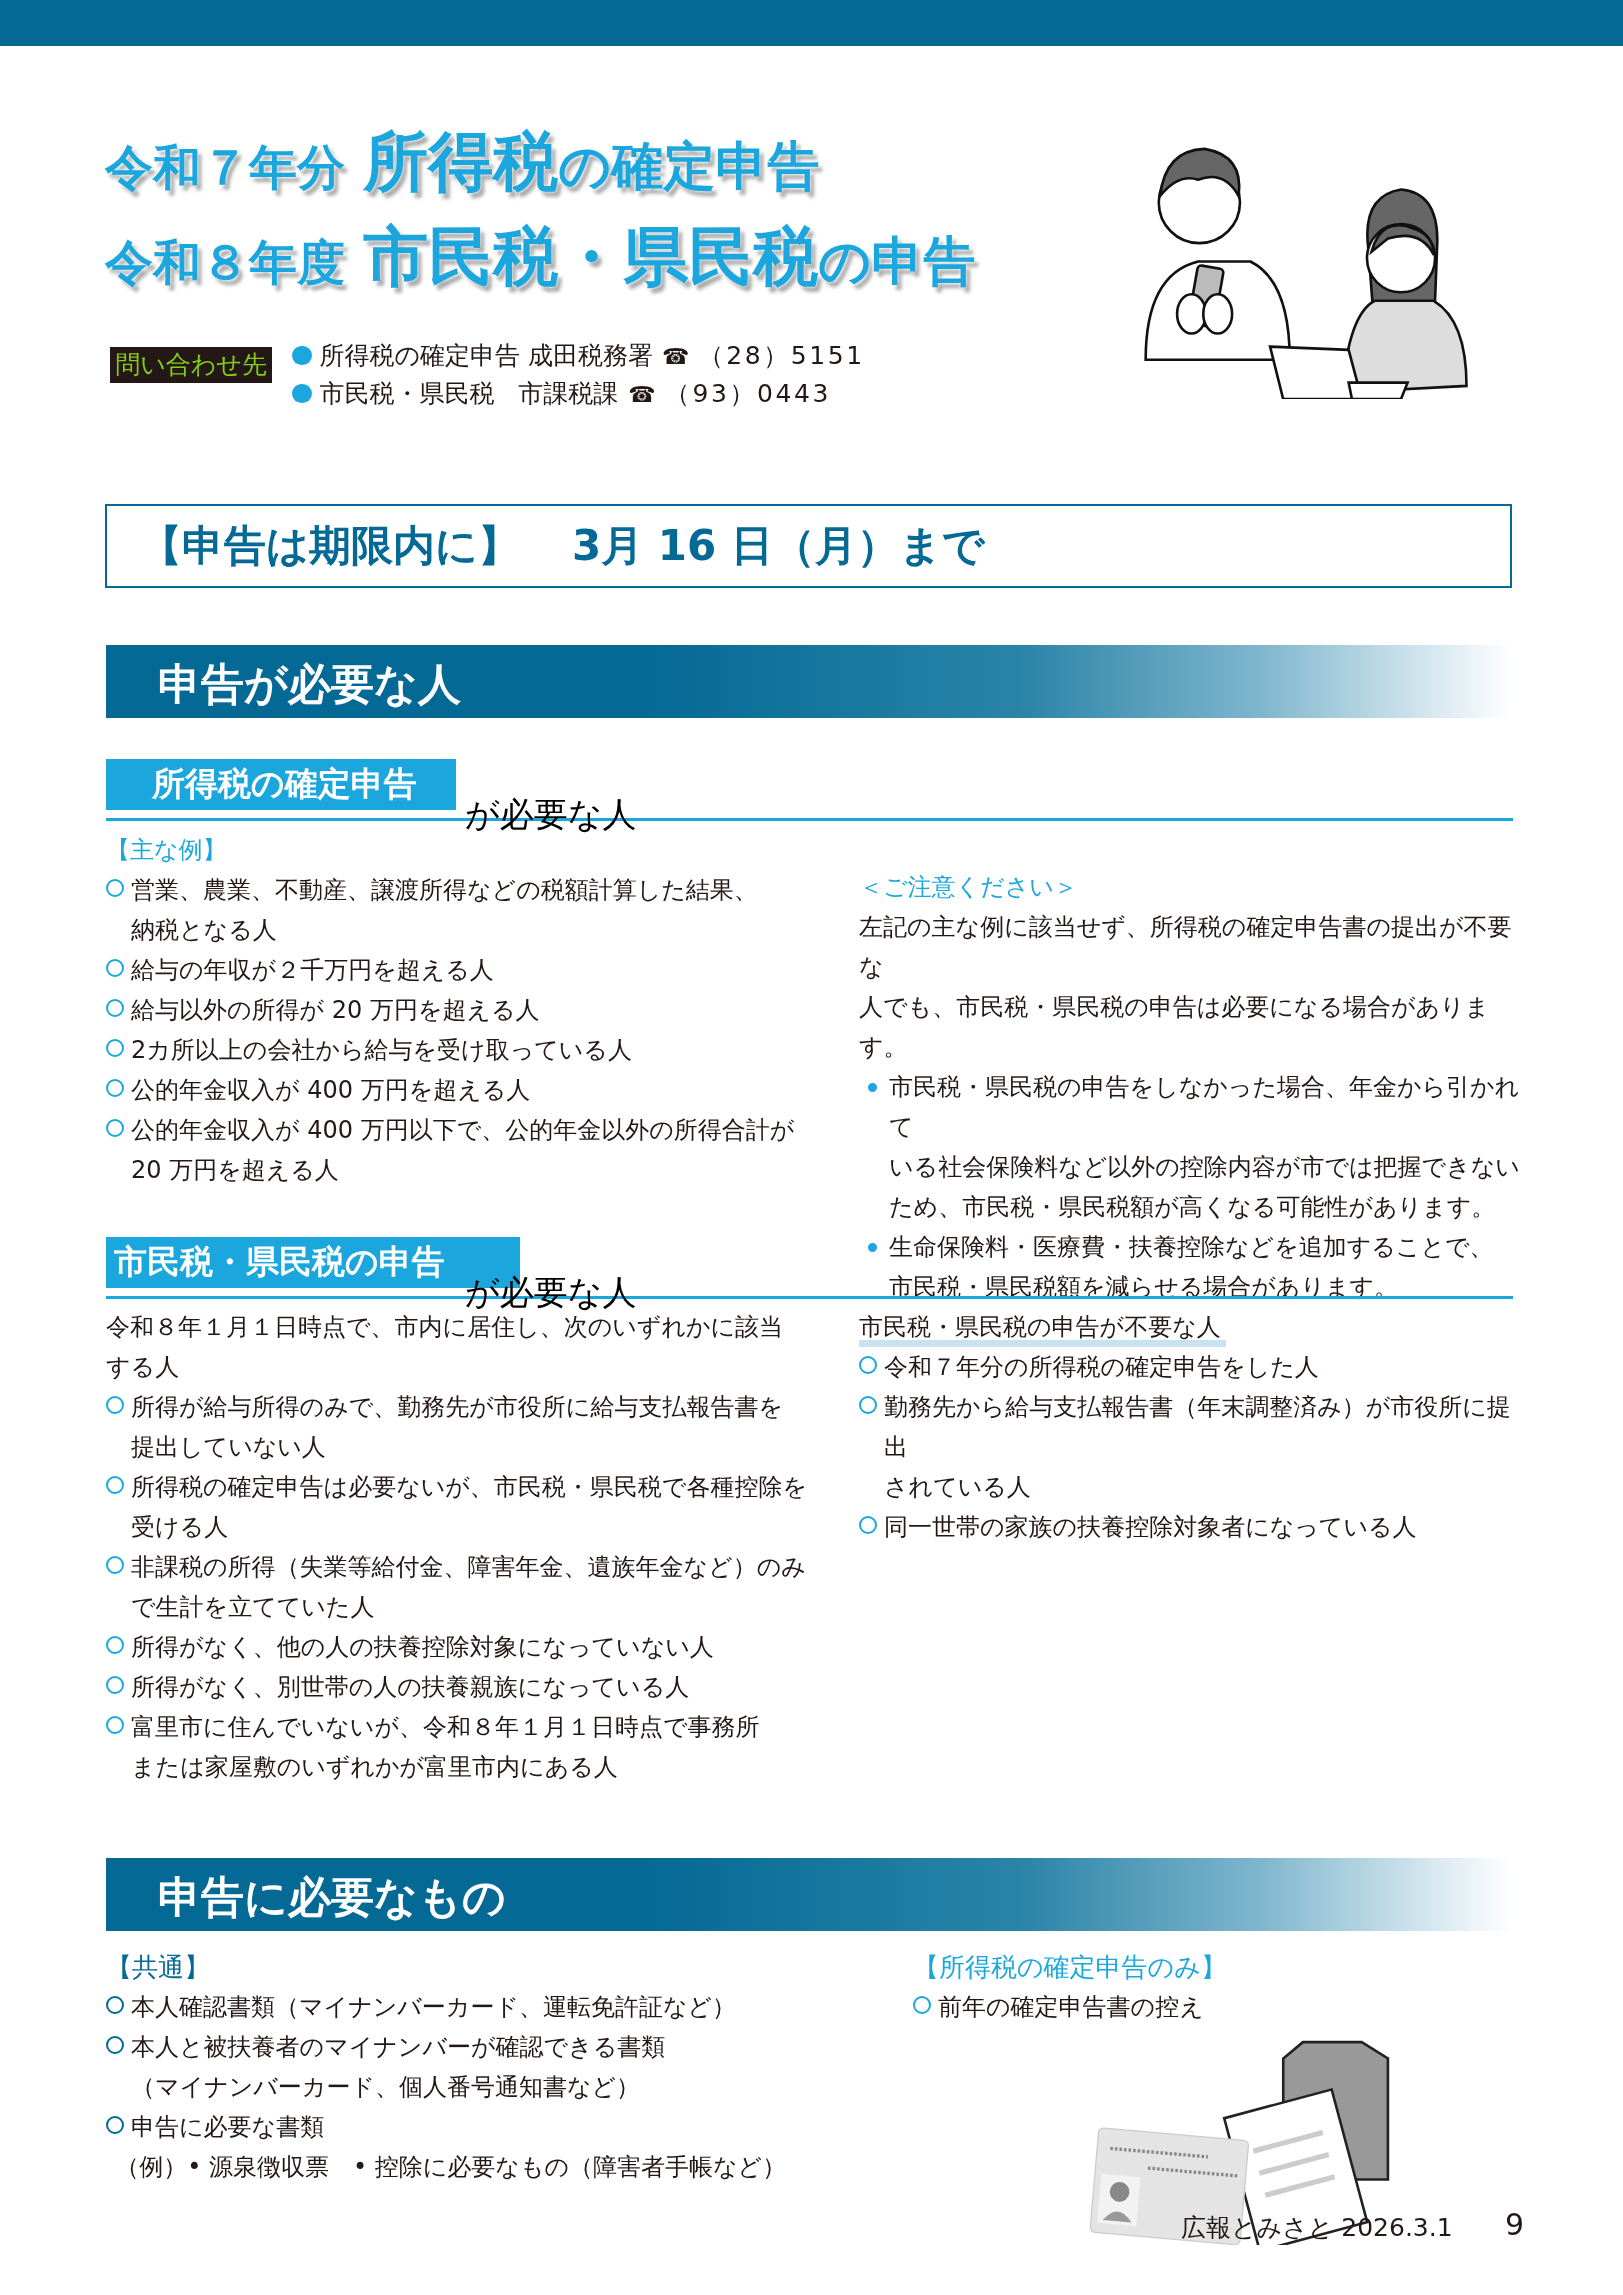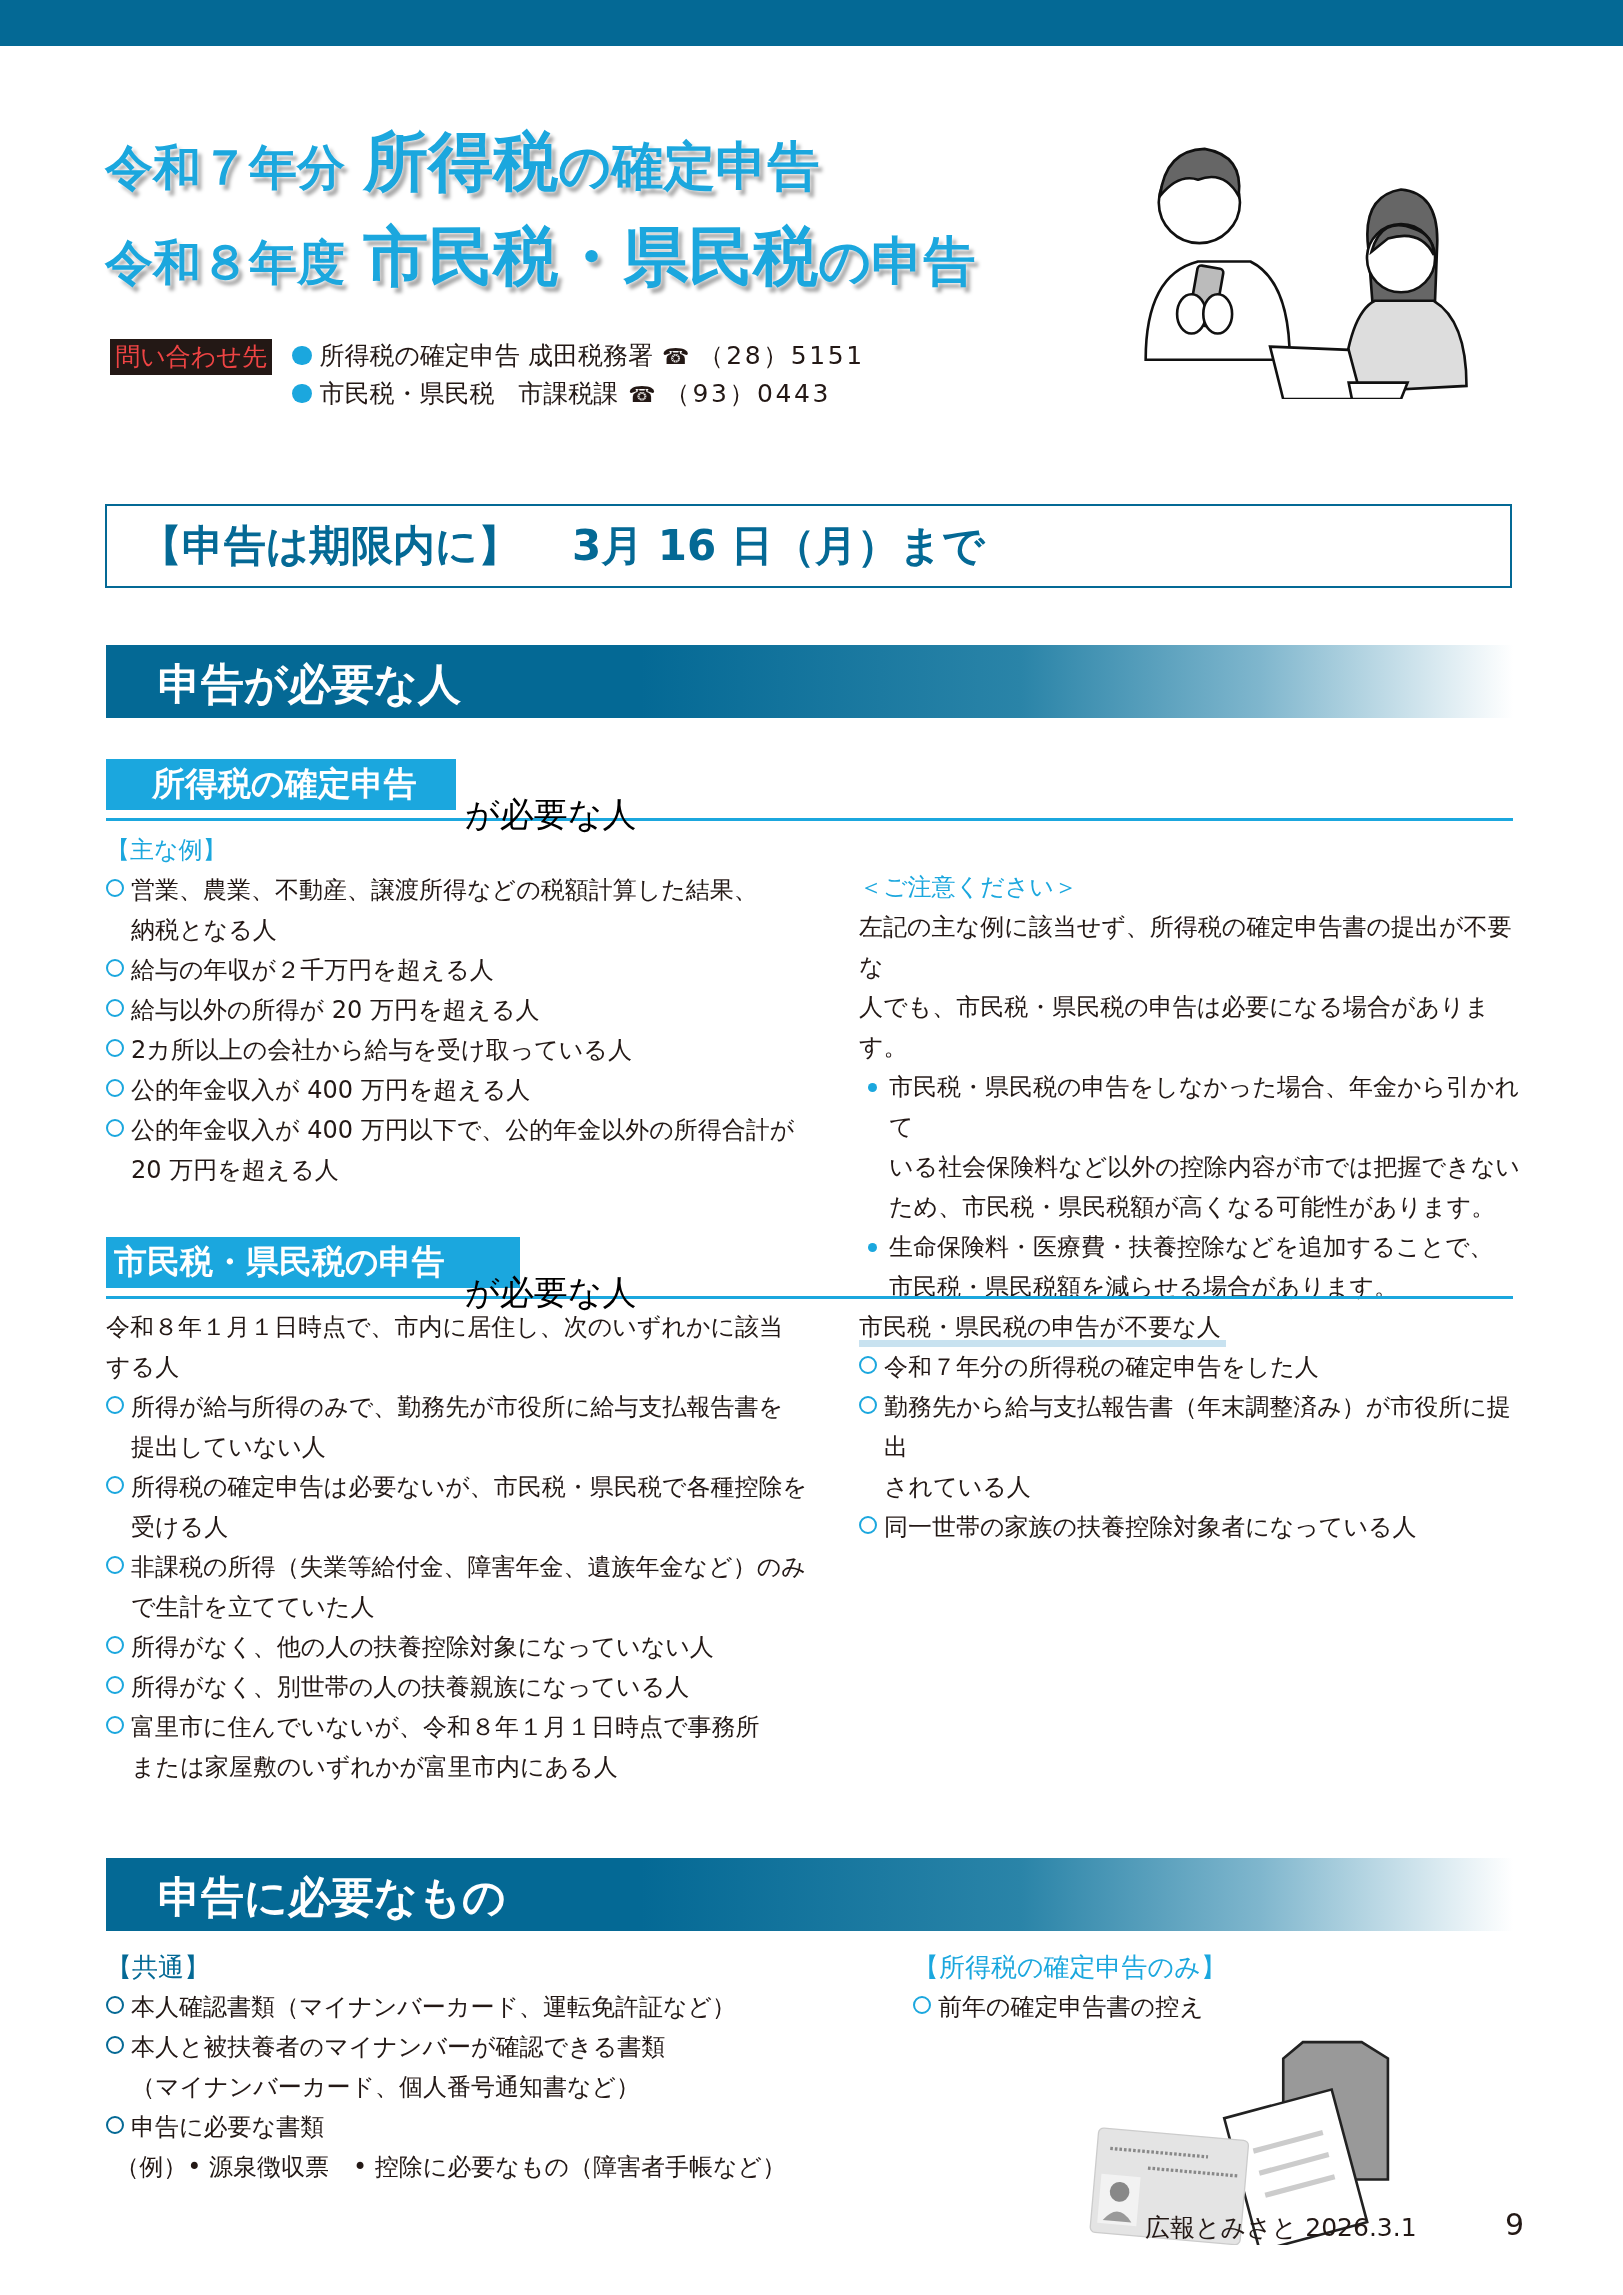--- a/index.html
+++ b/index.html
@@ -17,21 +17,21 @@
   .title .big { font-size:65px; margin-left:18.3px; }
   .title .mid { font-size:52px; }
   .title1 { top:118px; }
   .title2 { top:213px; }
 
   
   .illus { position:absolute; left:1126px; top:124px; width:406px; height:275px; }
 
   
   .contact { position:absolute; left:110px; top:339px; font-size:25px; color:#231815; }
-  .contact .label { display:inline-block; background:#231815; color:#ef4444; padding:1.3px 5.2px; font-size:25px; position:absolute; left:0; top:0; white-space:nowrap; }
+  .contact .label { display:inline-block; background:#231815; color:#84cc16; padding:1.3px 5.2px; font-size:25px; position:absolute; left:0; top:8px; white-space:nowrap; }
   .contact .row { position:absolute; left:182px; white-space:nowrap; display:flex; align-items:center; }
   .contact .row1 { top:0; } .contact .row2 { top:38px; }
   .dot { display:inline-block; width:19.6px; height:19.6px; border-radius:50%; background:#1ba7de; margin-right:7.9px; }
   .contact .tel { margin-left:9px; letter-spacing:2.6px; }
   .tel-icon { display:inline-block; margin-right:6.5px; font-size:22px; }
 
   
   .deadline { position:absolute; left:105px; top:504px; width:1407px; height:84px; box-sizing:border-box;
     border:2.6px solid #046995; display:flex; align-items:center; padding-left:33px; color:#046995; font-weight:bold; font-size:42px; white-space:nowrap; }
   .deadline .date { margin-left:52px; }
@@ -63,21 +63,21 @@
   .c3 { left:106px; top:1307px; width:720px; }
   .c4 { left:859px; top:1307px; width:668px; }
   .c5 { left:106px; top:1947px; width:753px; }
   .c5 .lbl { color:#046995; font-size:26px; }
   .c6 { left:913px; top:1947px; width:458px; }
   .c6 .lbl { font-size:26px; }
 
   .mats { position:absolute; left:1087px; top:2029px; width:314px; height:216px; }
 
   .footer { position:absolute; top:2211px; font-size:25px; color:#231815; white-space:nowrap; }
-  .footer .pub { position:absolute; left:1145px; }
+  .footer .pub { position:absolute; left:1181px; }
   .footer .pg { position:absolute; left:1505px; font-size:30px; top:-3.9px; }
 </style>
 </head>
 <body>
 
 <div class="topbar"></div>
 
 <div class="title title1">
   <span class="small">令和７年分</span><span class="big">所得税</span><span class="mid">の確定申告</span>
 </div>

